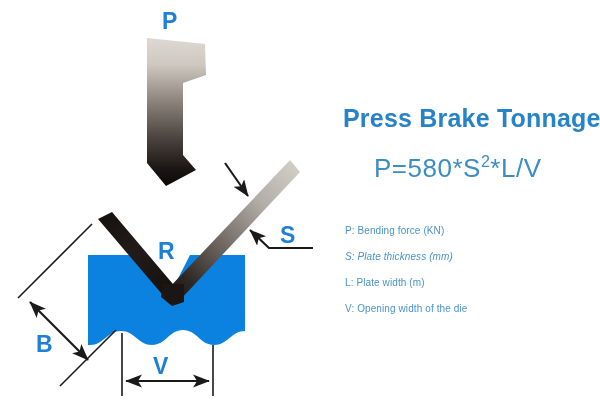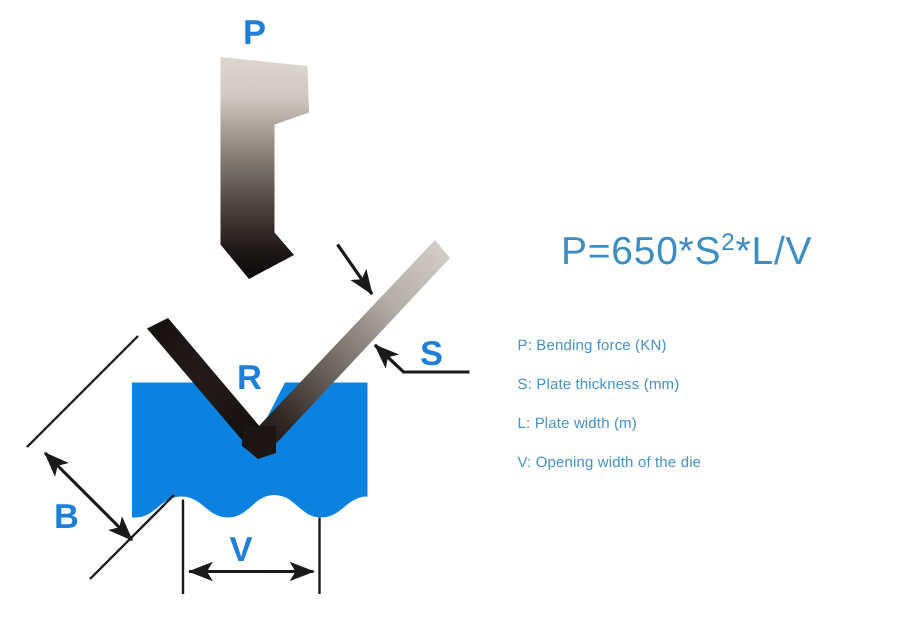--- a/index.html
+++ b/index.html
@@ -29,21 +29,21 @@
   }
   #formula sup{font-size:0.62em;vertical-align:super;}
 
   .legend-line{
     left:345px;
     font-size:10px;
     color:#4a93c9;
     letter-spacing:0.1px;
   }
   #leg0{top:225px;}
-  #leg1{top:251px;}
+  #leg1{top:251px;font-style:italic;}
   #leg2{top:277px;}
   #leg3{top:303px;}
 
   .dimlabel{
     font-size:23px;font-weight:bold;
     color:#1e7fd8;
   }
   #lbl-P{left:162px;top:8px;}
   #lbl-R{left:158px;top:238px;}
   #lbl-S{left:280px;top:222px;}
@@ -140,21 +140,22 @@
       <line x1="126" y1="381" x2="209" y2="381" stroke="#1a1a1a" stroke-width="2.1" marker-start="url(#arrowStart)" marker-end="url(#arrowEnd)"></line>
     </g>
   </svg>
 
   <div class="txt dimlabel" id="lbl-P">P</div>
   <div class="txt dimlabel" id="lbl-R">R</div>
   <div class="txt dimlabel" id="lbl-S">S</div>
   <div class="txt dimlabel" id="lbl-B">B</div>
   <div class="txt dimlabel" id="lbl-V">V</div>
 
+  <div class="txt" id="title">Press Brake Tonnage</div>
 
-  <div class="txt" id="formula"><span>P=650*S</span><sup>2</sup><span>*L/V</span></div>
+  <div class="txt" id="formula"><span>P=580*S</span><sup>2</sup><span>*L/V</span></div>
 
   <div class="txt legend-line" id="leg0">P: Bending force (KN)</div>
   <div class="txt legend-line" id="leg1">S: Plate thickness (mm)</div>
   <div class="txt legend-line" id="leg3">V: Opening width of the die</div>
   <div class="txt legend-line" id="leg2">L: Plate width (m)</div>
 
 </div>
 
 </body></html>

